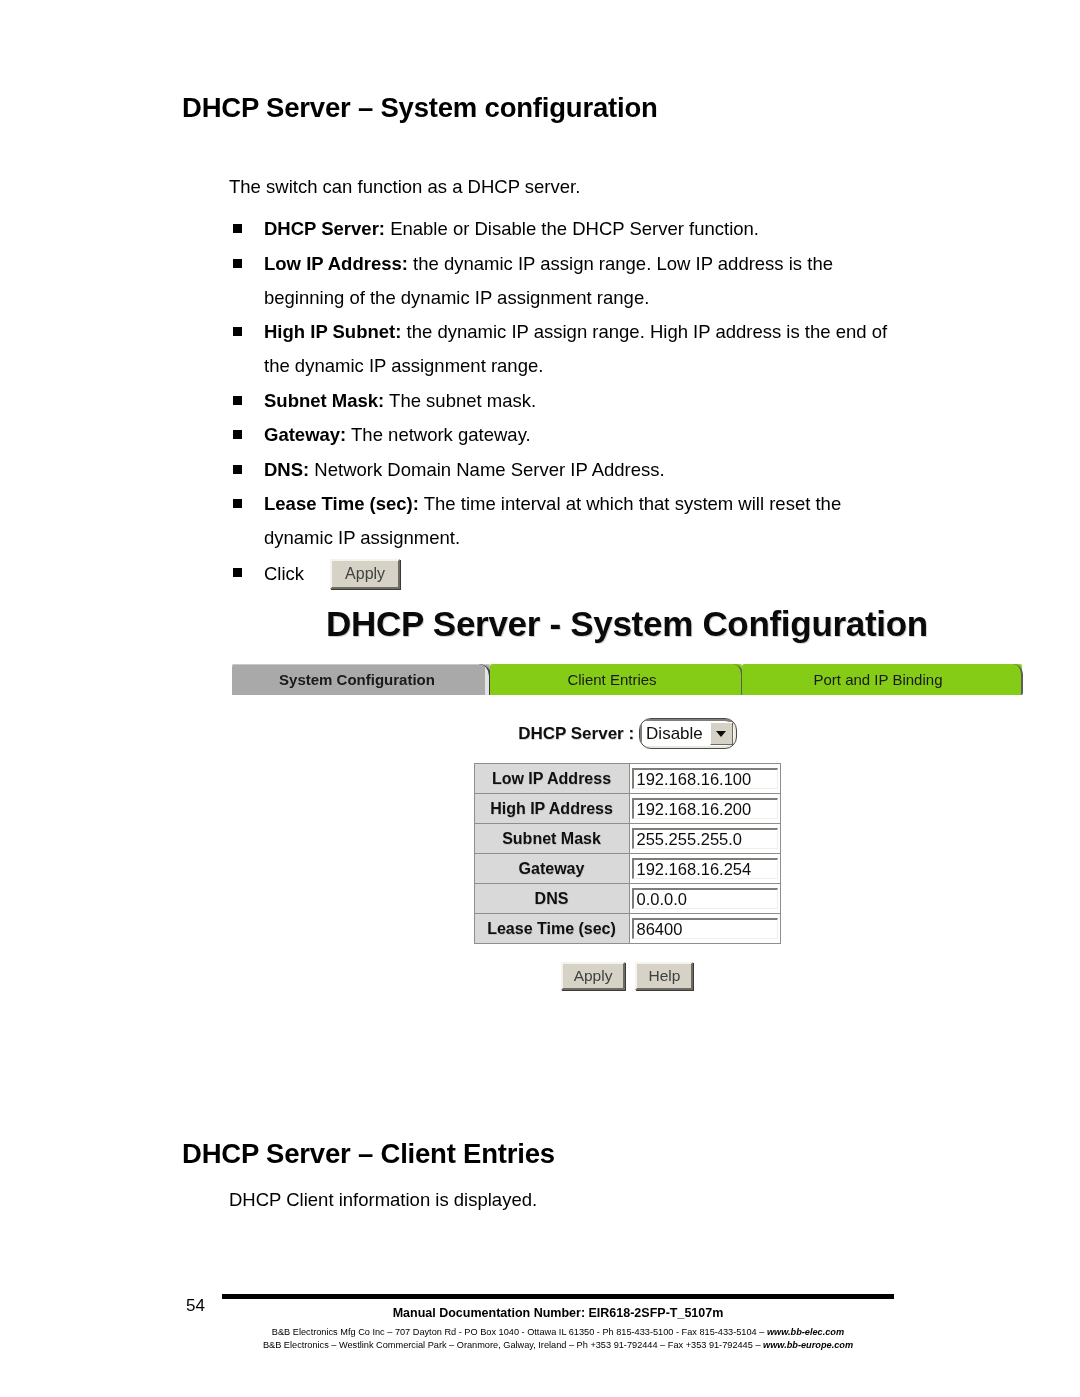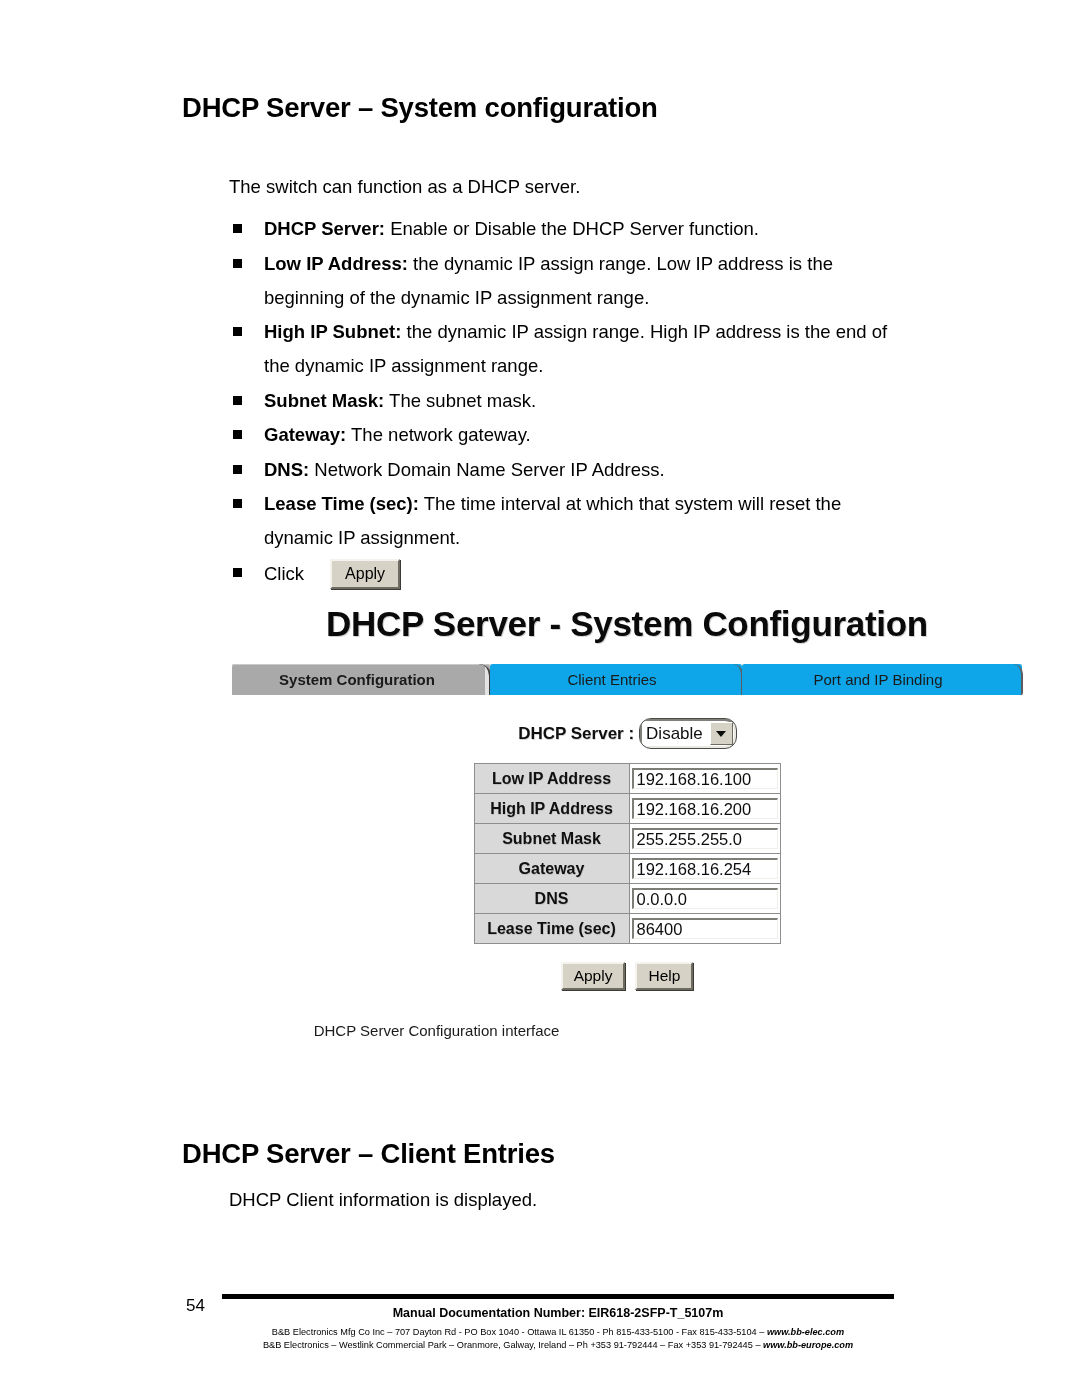--- a/index.html
+++ b/index.html
@@ -77,21 +77,21 @@
   .win-btn {
     display: inline-block;
     background: #d6d3c6;
     border-top: 2px solid #f4f3ee;
     border-left: 2px solid #f4f3ee;
     border-right: 2px solid #6d6b62;
     border-bottom: 2px solid #6d6b62;
     box-shadow: 1px 1px 0 0 #3b3a35;
     font-family: "Liberation Sans", sans-serif;
     font-size: 15.5px;
-    color: #000000;
+    color: #404040;
     padding: 3px 11px 4px 11px;
     line-height: 17px;
     text-align: center;
   }
   .btn-inline { font-size: 16px; padding: 4px 13px 5px 13px; }
 
   
   .shot {
     position: absolute;
     left: 232px;
@@ -120,21 +120,21 @@
     background: #e3e3e3;
   }
   .tab {
     position: relative;
     flex: 0 0 auto;
     display: flex;
     align-items: center;
     justify-content: center;
     font-size: 15px;
     color: #1a1a1a;
-    background: #0ea5e9;
+    background: #84cc16;
     border-top-left-radius: 3px;
     border-top-right-radius: 3px;
   }
   .tab.active {
     background: #a9a9a9;
     font-weight: bold;
     box-shadow: inset 0 1px 0 #c9c9c9;
   }
   .tab .tab-edge {
     position: absolute;
@@ -461,21 +461,20 @@
         </tbody>
       </table>
     </div>
 
     <div class="shot-buttons">
       <span class="win-btn">Apply</span>
       <span class="win-btn">Help</span>
     </div>
   </div>
 
-  <div class="figure-caption">DHCP Server Configuration interface</div>
 
   <div class="doc-h1-2">DHCP Server – Client Entries</div>
   <div class="doc-sub2">DHCP Client information is displayed.</div>
 
   <div class="footer-page">54</div>
   <div class="footer-rule"></div>
   <div class="footer-doc">Manual Documentation Number: EIR618-2SFP-T_5107m</div>
   <div class="footer-fine1">
     <span>B&amp;B Electronics Mfg Co Inc – 707 Dayton Rd - PO Box 1040 - Ottawa IL 61350 - Ph 815-433-5100 - Fax 815-433-5104 – </span><i>www.bb-elec.com</i>
   </div>

